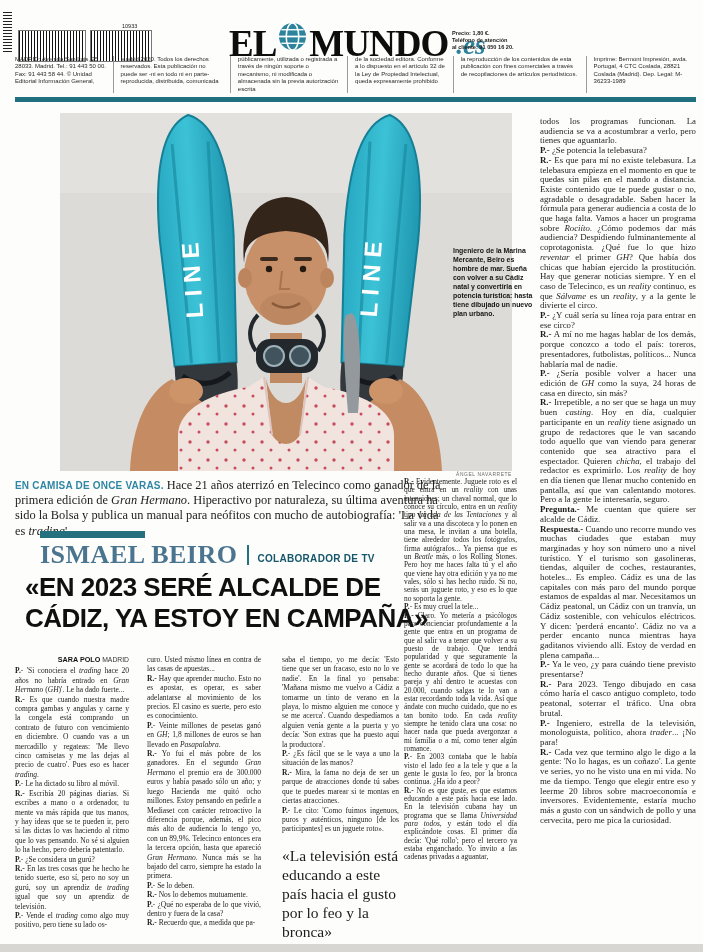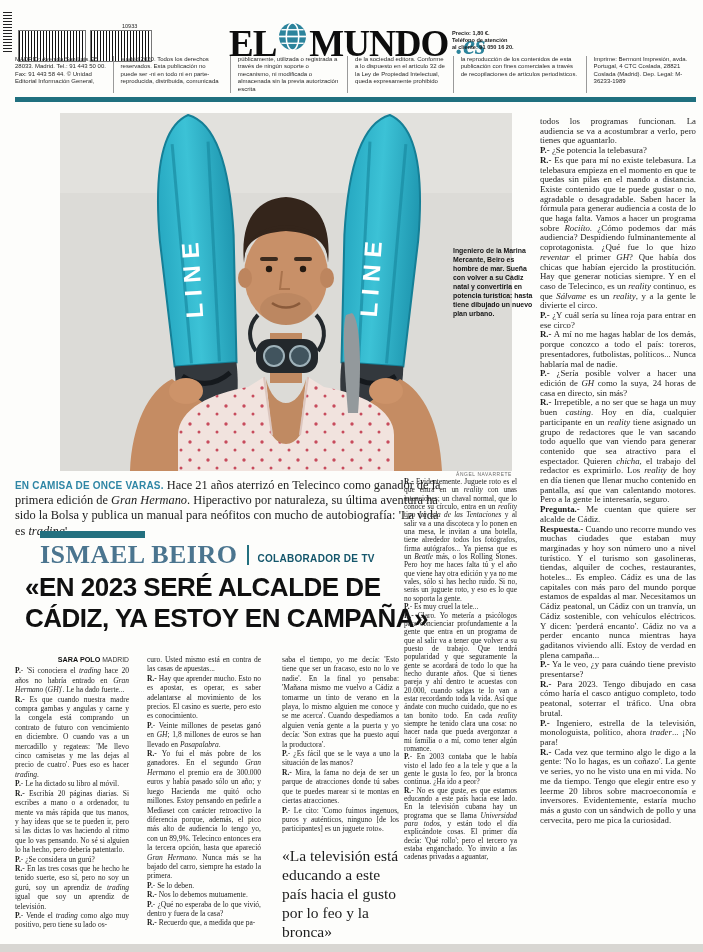--- a/index.html
+++ b/index.html
@@ -216,21 +216,21 @@
         <p class="para"><b>R.-</b> Es que cuando nuestra madre compra gambas y angulas y carne y la congela está comprando un contrato de futuro con vencimiento en diciembre. O cuando vas a un mercadillo y regateas: 'Me llevo cinco camisetas y me las dejas al precio de cuatro'. Pues eso es hacer <i>trading</i>.</p>
         <p class="para"><b>P.-</b> Le ha dictado su libro al móvil.</p>
         <p class="para"><b>R.-</b> Escribía 20 páginas diarias. Si escribes a mano o a ordenador, tu mente va más rápida que tus manos, y hay ideas que se te pueden ir, pero si las dictas lo vas haciendo al ritmo que lo vas pensando. No sé si alguien lo ha hecho, pero debería patentarlo.</p>
         <p class="para"><b>P.-</b> ¿Se considera un gurú?</p>
         <p class="para"><b>R.-</b> En las tres cosas que he hecho he tenido suerte, eso sí, pero no soy un gurú, soy un aprendiz de <i>trading</i> igual que soy un aprendiz de televisión.</p>
         <p class="para"><b>P.-</b> Vende el <i>trading</i> como algo muy positivo, pero tiene su lado os-</p>
       </div>
   </div>
 
   <div class="col col-left c2">
-      <p class="para">curo. Usted mismo está en contra de las casas de apuestas...</p>
+      <p class="para">curo. Usted mismo línea en contra de las casas de apuestas...</p>
       <p class="para"><b>R.-</b> Hay que aprender mucho. Esto no es apostar, es operar, es saber adelantarse al movimiento de los precios. El casino es suerte, pero esto es conocimiento.</p>
       <p class="para"><b>P.-</b> Veinte millones de pesetas ganó en <i>GH</i>; 1,8 millones de euros se han llevado en <i>Pasapalabra</i>.</p>
       <p class="para"><b>R.-</b> Yo fui el más pobre de los ganadores. En el segundo <i>Gran Hermano</i> el premio era de 300.000 euros y había pasado sólo un año; y luego Hacienda me quitó ocho millones. Estoy pensando en pedirle a Mediaset con carácter retroactivo la diferencia porque, además, el pico más alto de audiencia lo tengo yo, con un 89,9%. Telecinco entonces era la tercera opción, hasta que apareció <i>Gran Hermano</i>. Nunca más se ha bajado del carro, siempre ha estado la primera.</p>
       <p class="para"><b>P.-</b> Se lo deben.</p>
       <p class="para"><b>R.-</b> Nos lo debemos mutuamente.</p>
       <p class="para"><b>P.-</b> ¿Qué no esperaba de lo que vivió, dentro y fuera de la casa?</p>
       <p class="para"><b>R.-</b> Recuerdo que, a medida que pa-</p>
     </div>
   <div class="col col-left c3">
       <p class="para">saba el tiempo, yo me decía: 'Esto tiene que ser un fracaso, esto no lo ve nadie'. En la final yo pensaba: 'Mañana mismo me vuelvo a Cádiz a tomarme un tinto de verano en la playa, lo mismo alguien me conoce y se me acerca'. Cuando despedíamos a alguien venía gente a la puerta y yo decía: 'Son extras que ha puesto aquí la productora'.</p>

